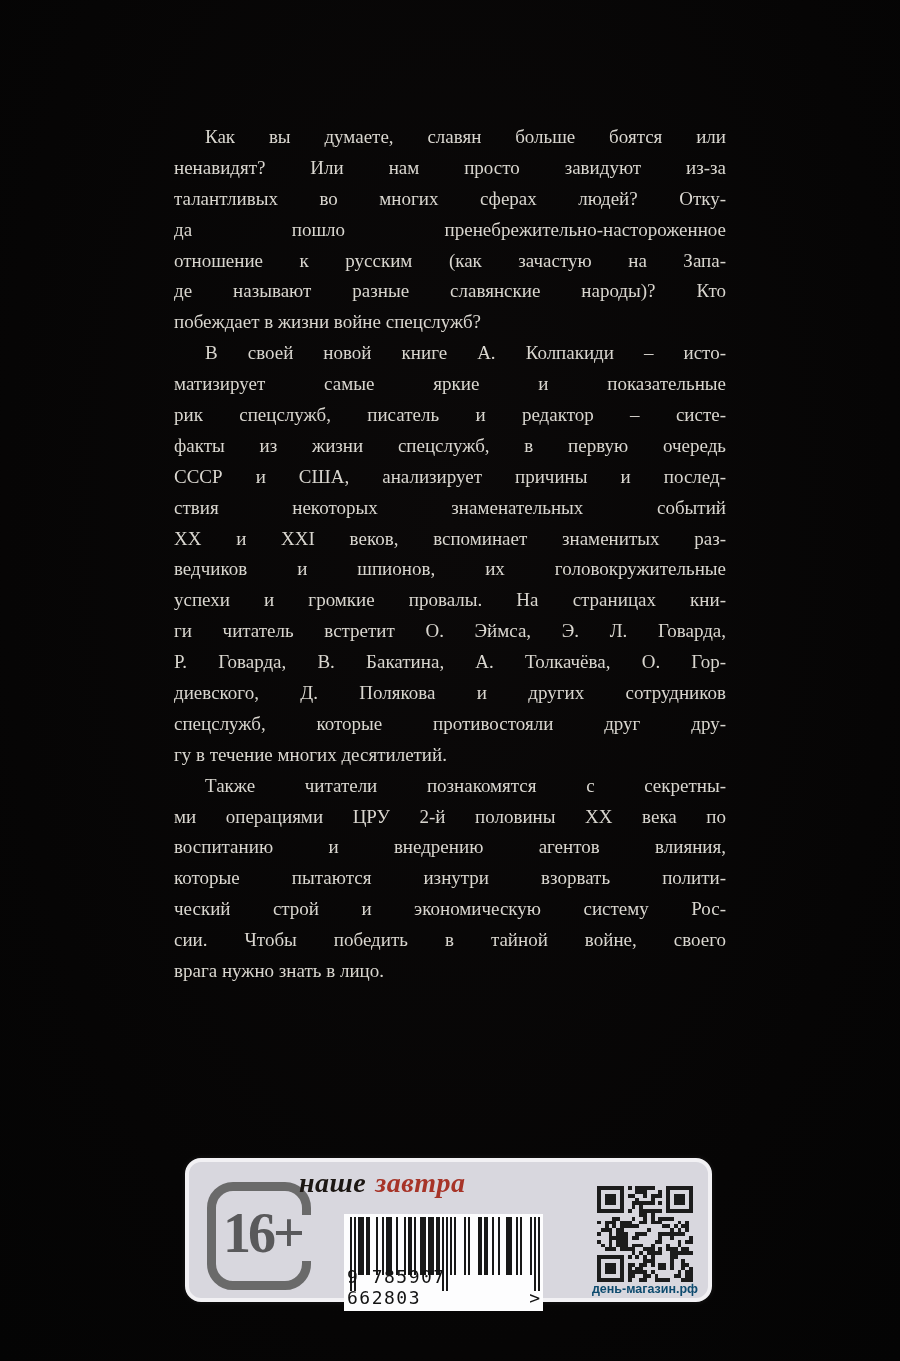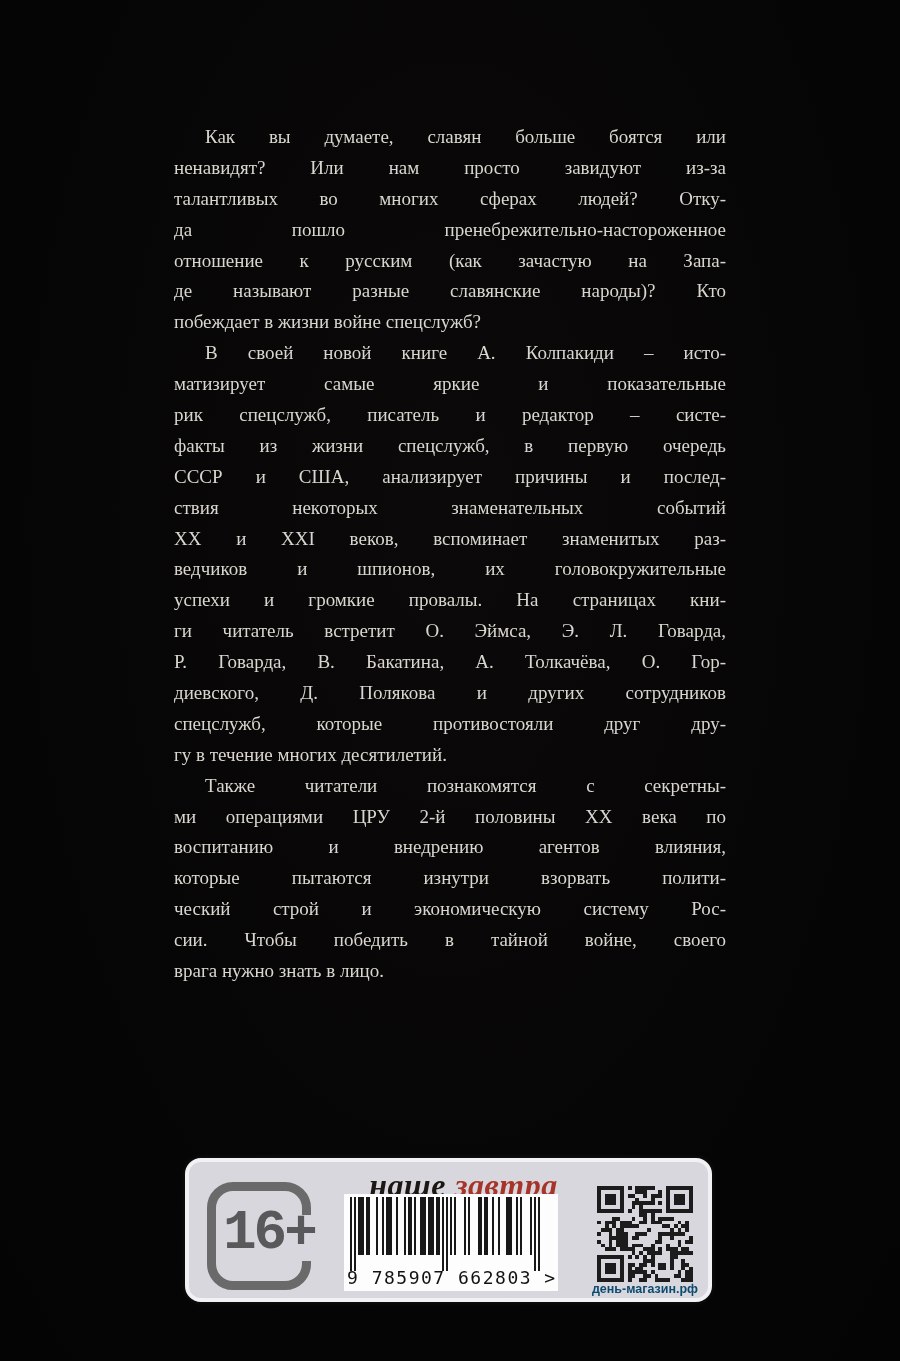--- a/index.html
+++ b/index.html
@@ -27,34 +27,34 @@
     box-sizing:border-box;box-shadow:0 0 6px rgba(255,255,255,0.08);
   }
   
   .age-frame{
     position:absolute;left:18px;top:20px;width:86px;height:90px;
     border:9px solid #6a6a6a;border-radius:26px;
   }
   .age-gap{position:absolute;right:-9px;top:24px;width:10px;height:46px;background:#d8d7de;}
   .age-text{
     position:absolute;left:7px;top:50%;transform:translateY(-54%);
-    font-family:Liberation Mono, monospace;font-weight:bold;
+    font-family:Liberation Serif, serif;font-weight:bold;
     font-size:56px;letter-spacing:-3px;color:#59595b;white-space:nowrap;
   }
   
   .logo{
-    position:absolute;left:110px;right:80px;top:5px;text-align:center;
+    position:absolute;left:110px;right:80px;top:5px;text-align:left;
     font-family:"Liberation Serif", serif;font-style:italic;font-weight:bold;
-    font-size:32px;letter-spacing:0.5px;white-space:nowrap;
+    font-size:28px;letter-spacing:0.5px;white-space:nowrap;
   }
   .logo .p1{color:#1c1713;}
   .logo .p2{color:#a73428;margin-left:9px;}
   
   .bc-box{
-    position:absolute;left:155px;top:32px;width:214px;height:97px;
+    position:absolute;left:155px;top:52px;width:199px;height:97px;
     background:#fdfdfe;
   }
   .bc-box svg{position:absolute;left:0;top:0;}
   .bc-digits{
     position:absolute;left:3px;right:3px;bottom:3px;height:22px;
     display:flex;justify-content:space-between;align-items:flex-end;
     font-family:"DejaVu Sans Mono", monospace;font-size:18px;color:#121212;
   }
   .bc-digits .dg{letter-spacing:1.5px;}
   

